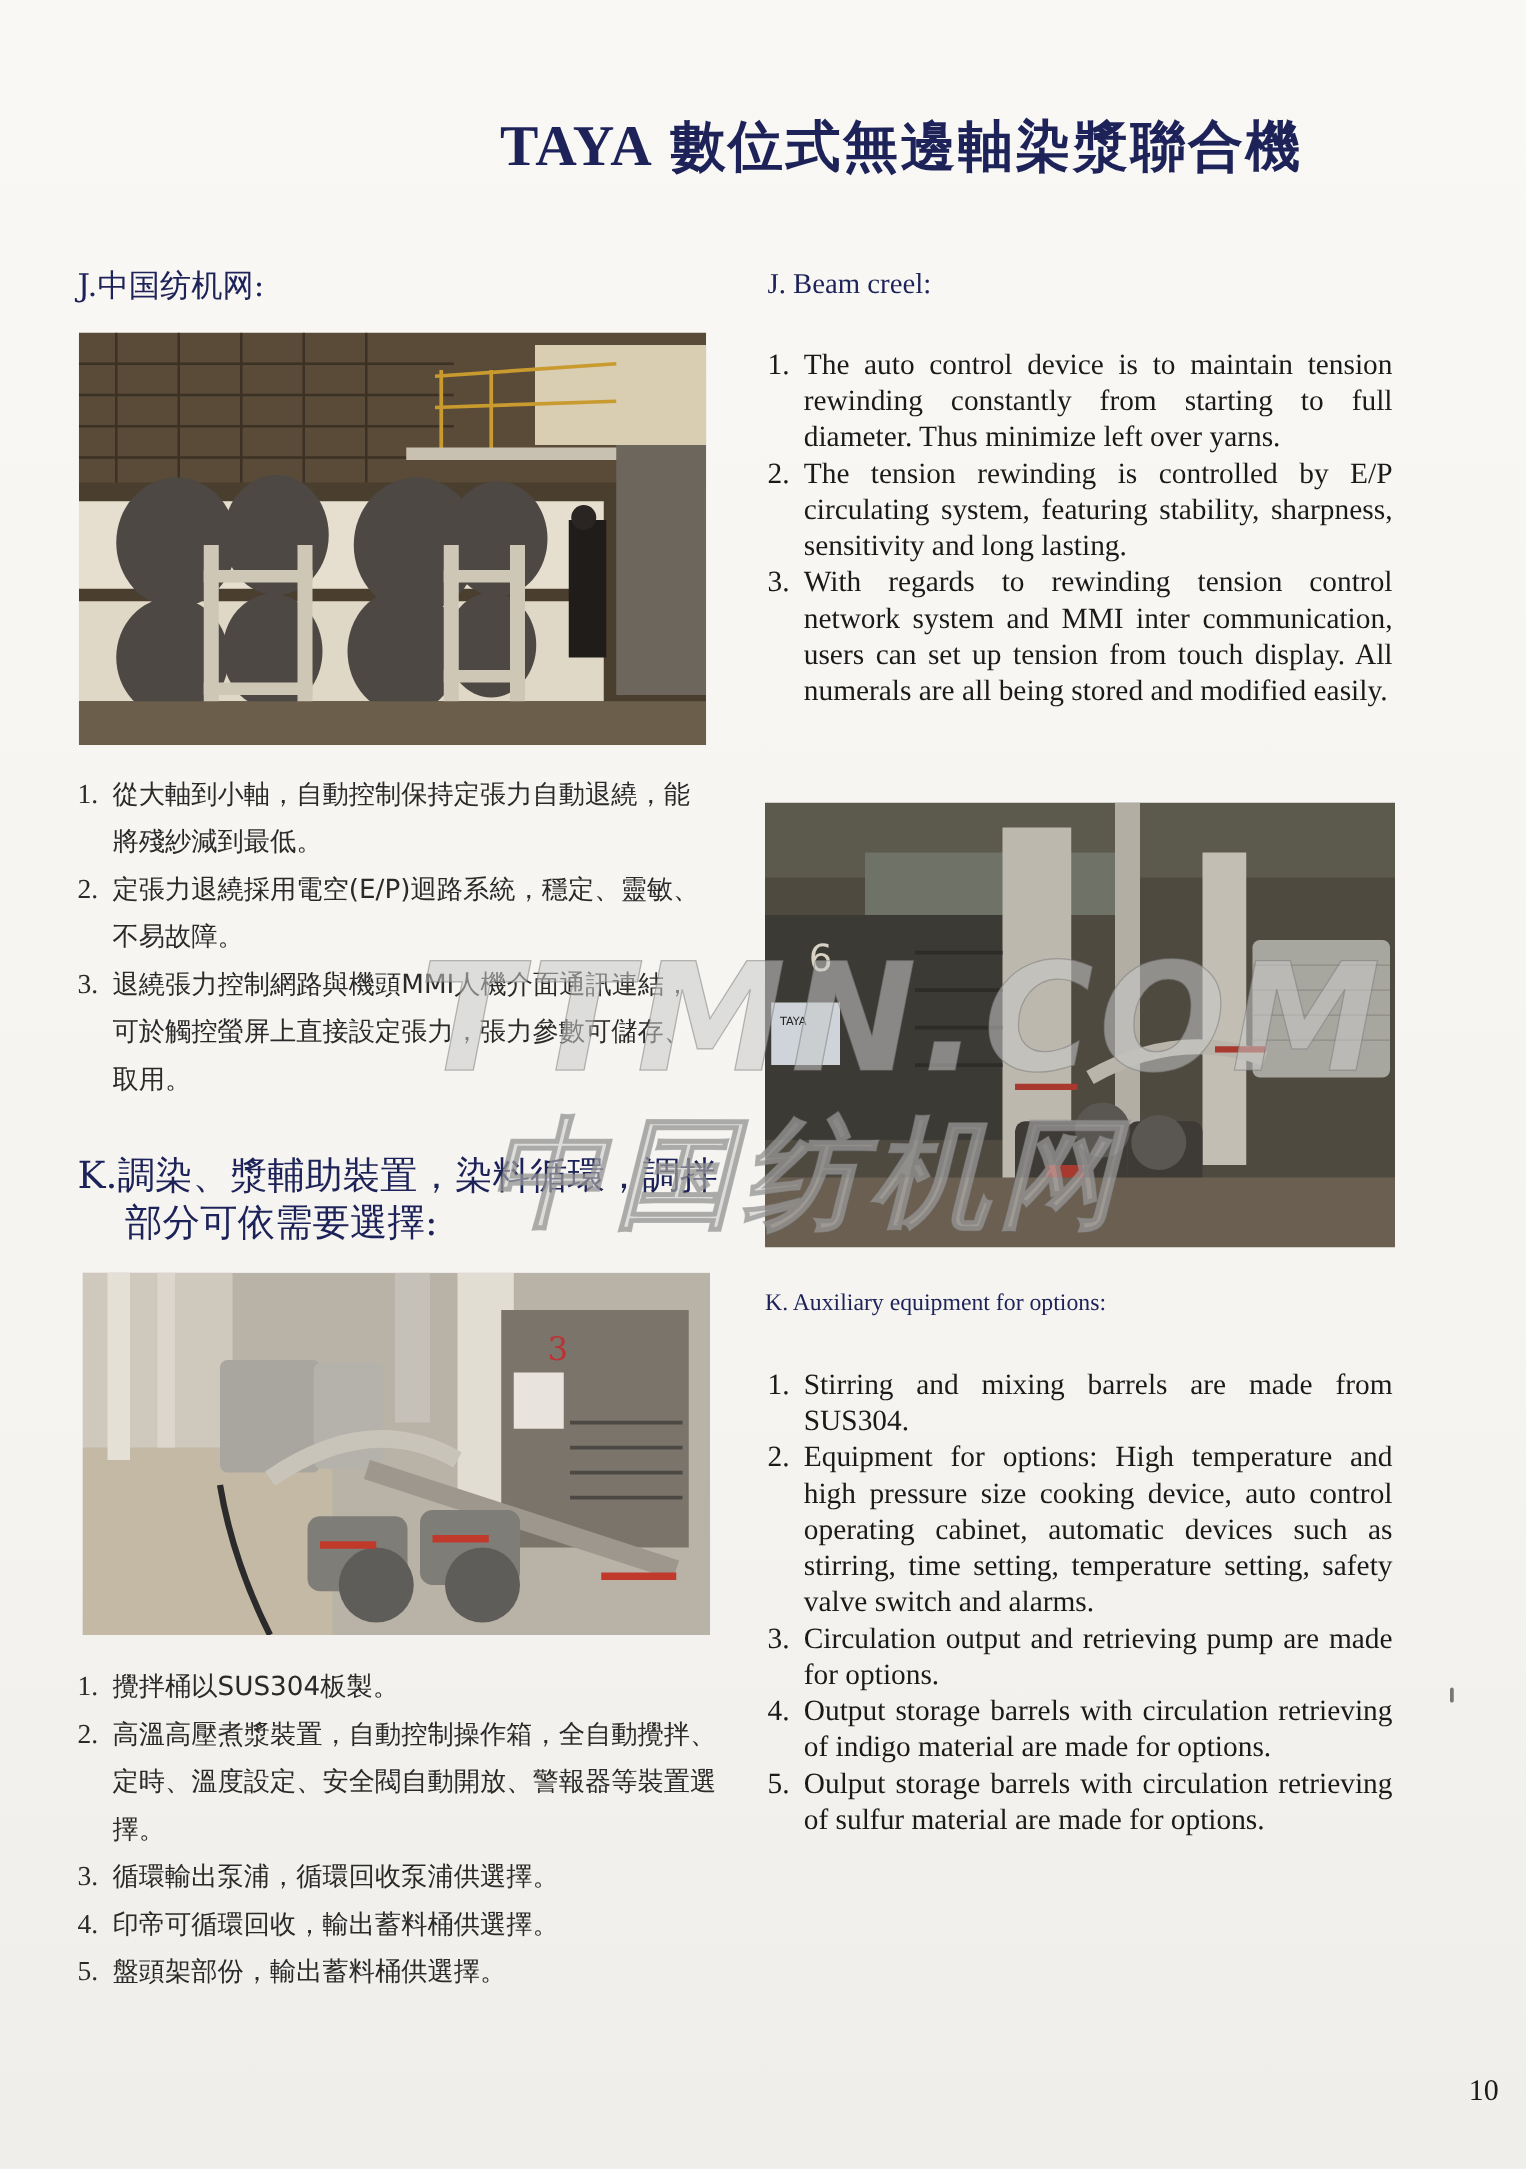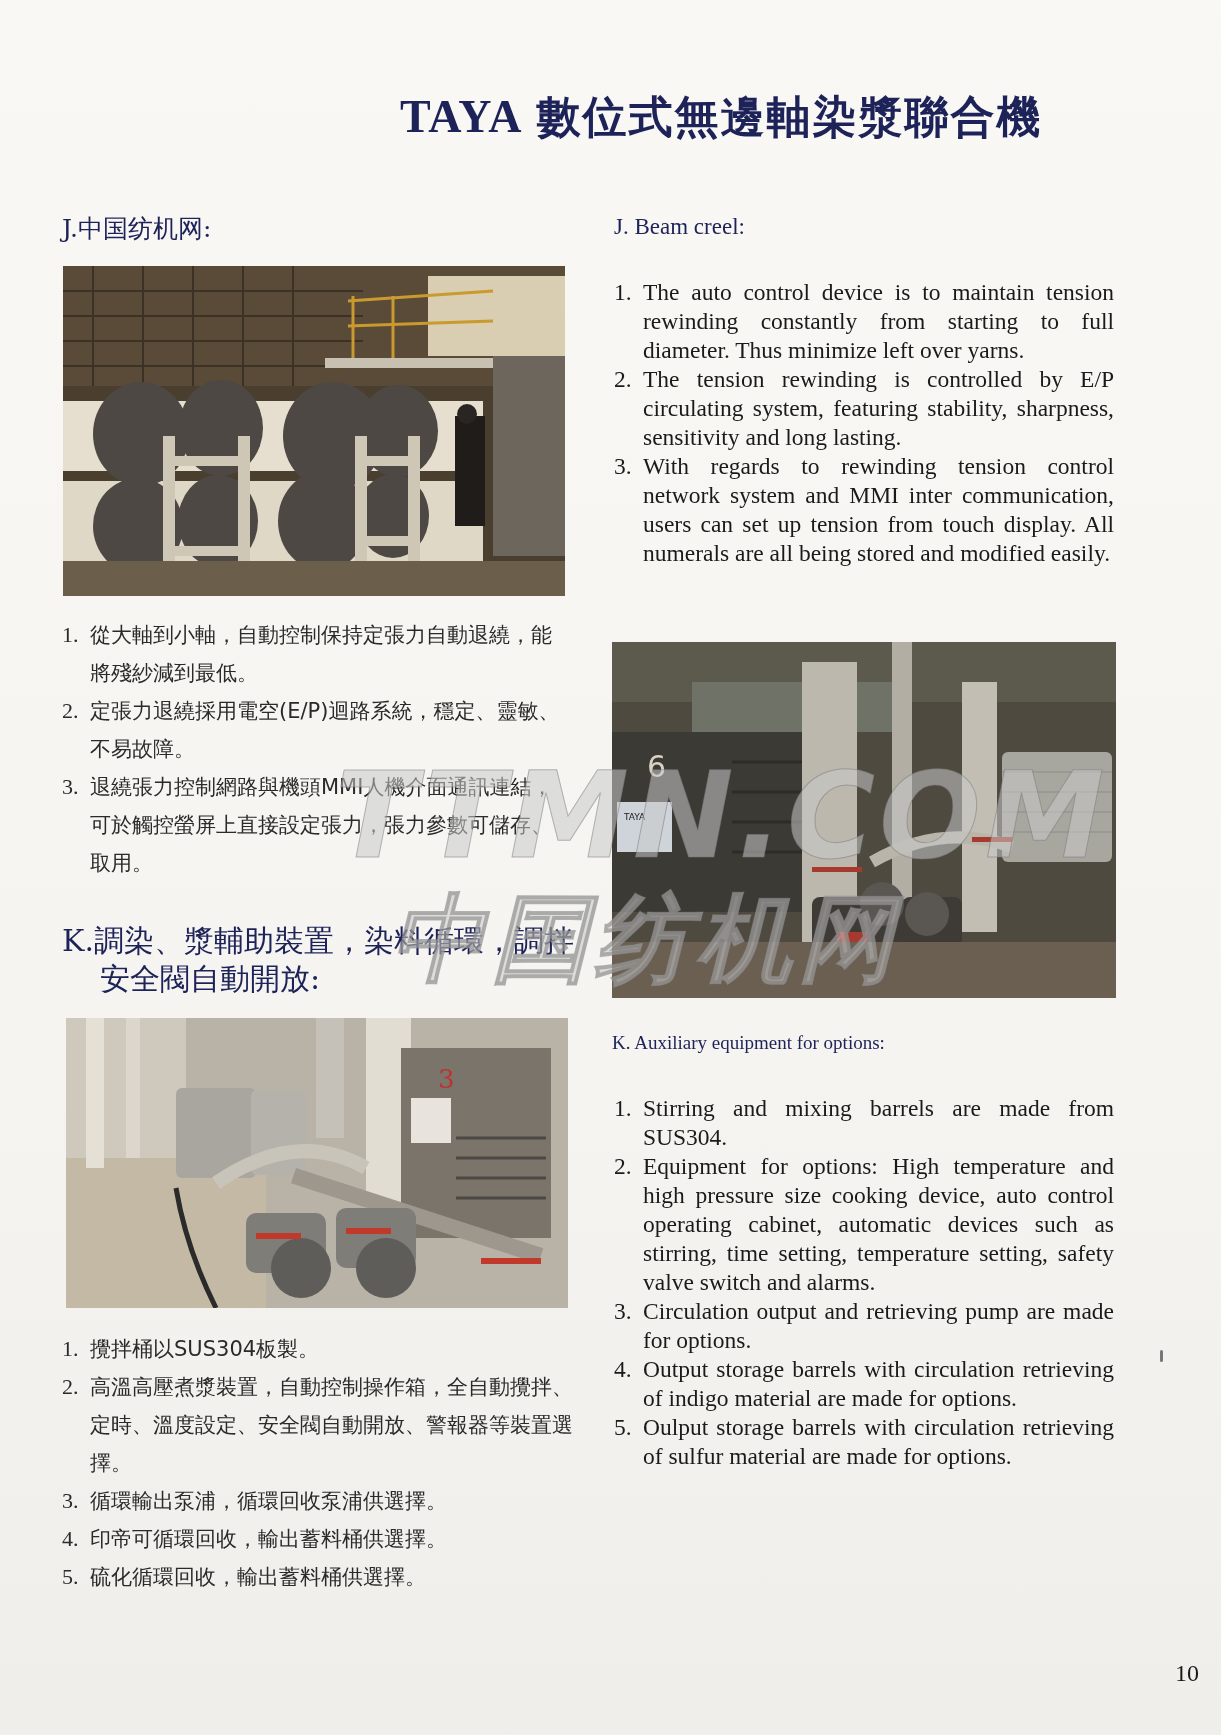--- a/index.html
+++ b/index.html
@@ -101,21 +101,21 @@
   </div>
 
   <ul class="zh-list" style="left:62px; top:616px; width:510px;">
     <li><span class="num">1.</span><span>從大軸到小軸，自動控制保持定張力自動退繞，能將殘紗減到最低。</span></li>
     <li><span class="num">2.</span><span>定張力退繞採用電空(E/P)迴路系統，穩定、靈敏、不易故障。</span></li>
     <li><span class="num">3.</span><span>退繞張力控制網路與機頭MMI人機介面通訊連結，可於觸控螢屏上直接設定張力，張力參數可儲存、取用。</span></li>
   </ul>
 
   <div class="heading h-zh" style="left:62px; top:922px; font-size:30px; line-height:38px;">
     <div>K.調染、漿輔助裝置，染料循環，調拌</div>
-    <div style="padding-left:38px;">安全閥自動開放:</div>
+    <div style="padding-left:38px;">部分可依需要選擇:</div>
   </div>
 
   <div class="photo" style="left:66px; top:1018px; width:502px; height:290px;">
     <svg viewBox="0 0 502 290" preserveAspectRatio="none">
       <rect width="502" height="290" fill="#b9b2a6"></rect>
       <rect x="0" y="0" width="120" height="290" fill="#cfc9bd"></rect>
       <rect x="0" y="140" width="200" height="150" fill="#c4b9a4"></rect>
       <rect x="20" y="0" width="18" height="150" fill="#e5e0d6"></rect>
         <rect x="60" y="0" width="14" height="140" fill="#dcd6cc"></rect>
       <rect x="110" y="70" width="80" height="90" rx="6" fill="#a9a69f"></rect>
@@ -148,21 +148,21 @@
         </g>
       <path d="M110 170 Q 120 230 150 290" stroke="#2b2b2b" stroke-width="5" fill="none"></path>
     </svg>
   </div>
 
   <ul class="zh-list" style="left:62px; top:1330px; width:520px;">
     <li><span class="num">1.</span><span>攪拌桶以SUS304板製。</span></li>
     <li><span class="num">2.</span><span>高溫高壓煮漿裝置，自動控制操作箱，全自動攪拌、定時、溫度設定、安全閥自動開放、警報器等裝置選擇。</span></li>
     <li><span class="num">3.</span><span>循環輸出泵浦，循環回收泵浦供選擇。</span></li>
     <li><span class="num">4.</span><span>印帝可循環回收，輸出蓄料桶供選擇。</span></li>
-    <li><span class="num">5.</span><span>硫化循環回收，輸出蓄料桶供選擇。</span></li>
+    <li><span class="num">5.</span><span>盤頭架部份，輸出蓄料桶供選擇。</span></li>
   </ul>
 
   <div class="heading h-en" style="left:614px; top:214px;">J. Beam creel:</div>
 
   <ul class="en-list" style="left:614px; top:278px; width:500px;">
     <li><span class="num">1.</span><span>The auto control device is to maintain tension rewinding constantly from starting to full diameter. Thus minimize left over yarns.</span></li>
     <li><span class="num">2.</span><span>The tension rewinding is controlled by E/P circulating system, featuring stability, sharpness, sensitivity and long lasting.</span></li>
     <li><span class="num">3.</span><span>With regards to rewinding tension control network system and MMI inter communication, users can set up tension from touch display. All numerals are all being stored and modified easily.</span></li>
   </ul>
 

